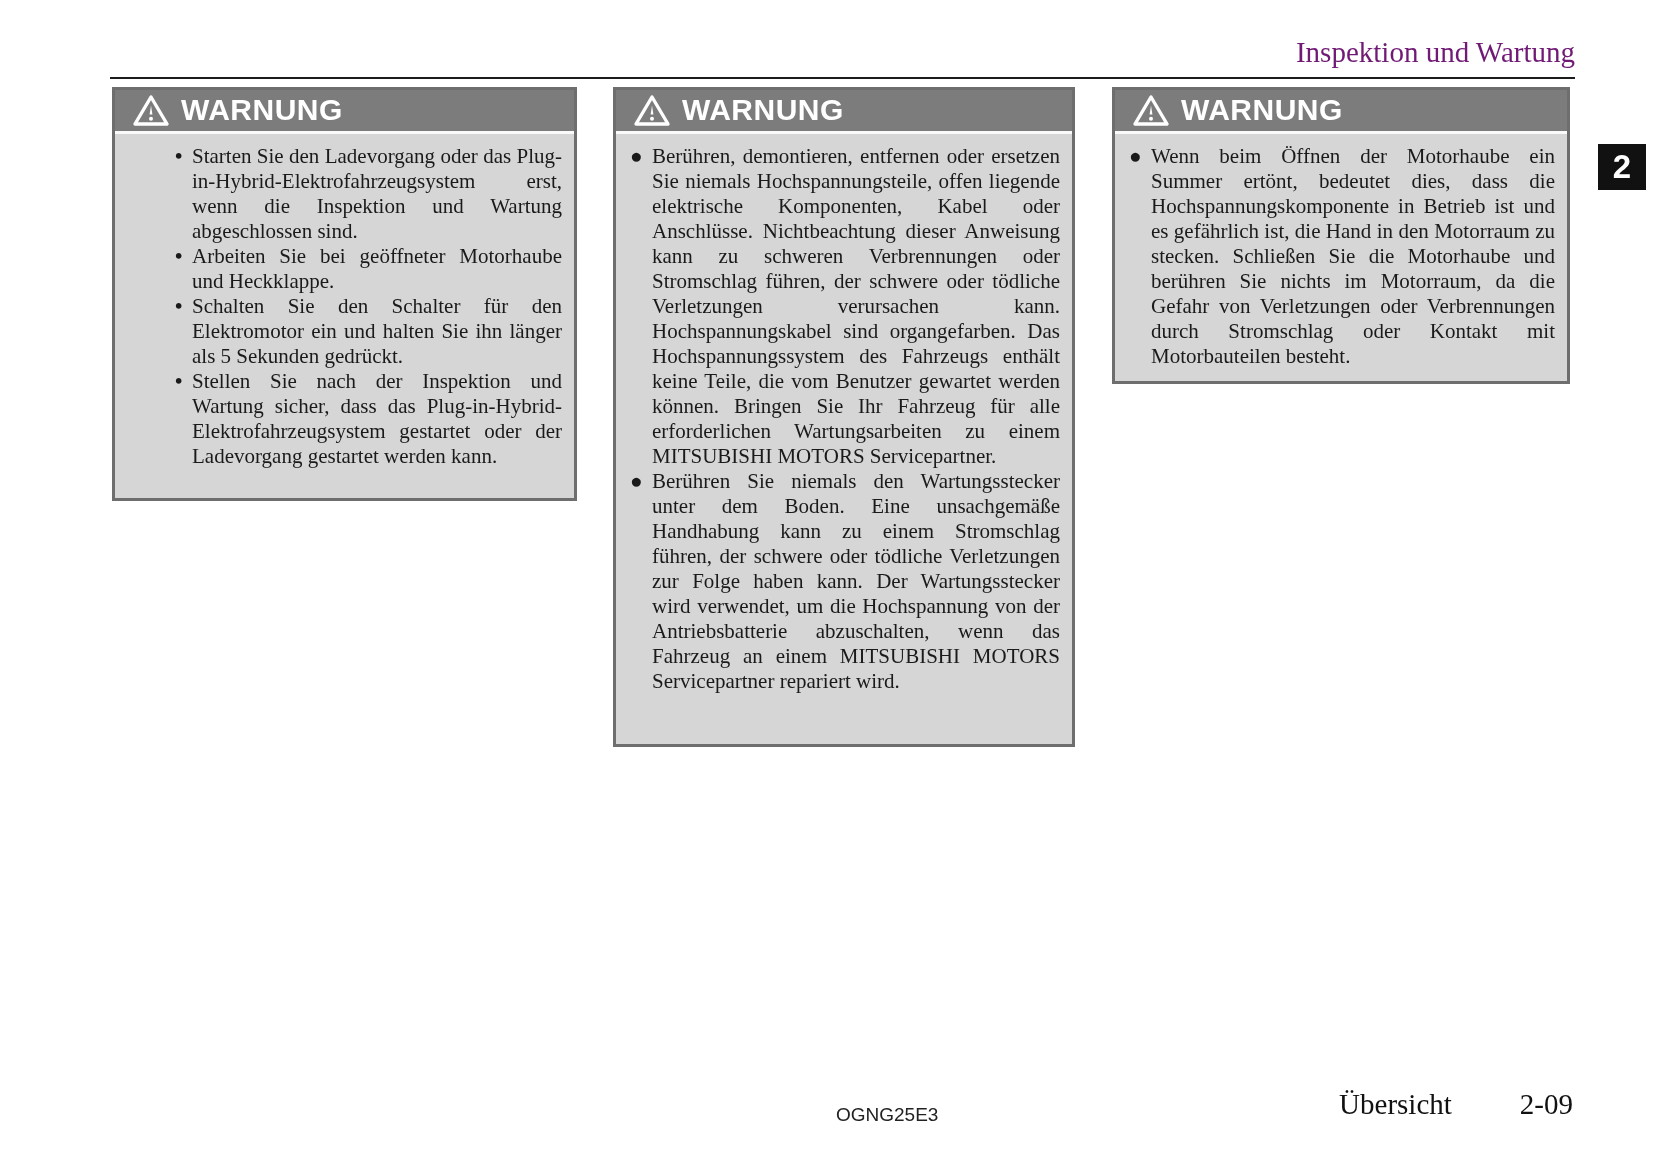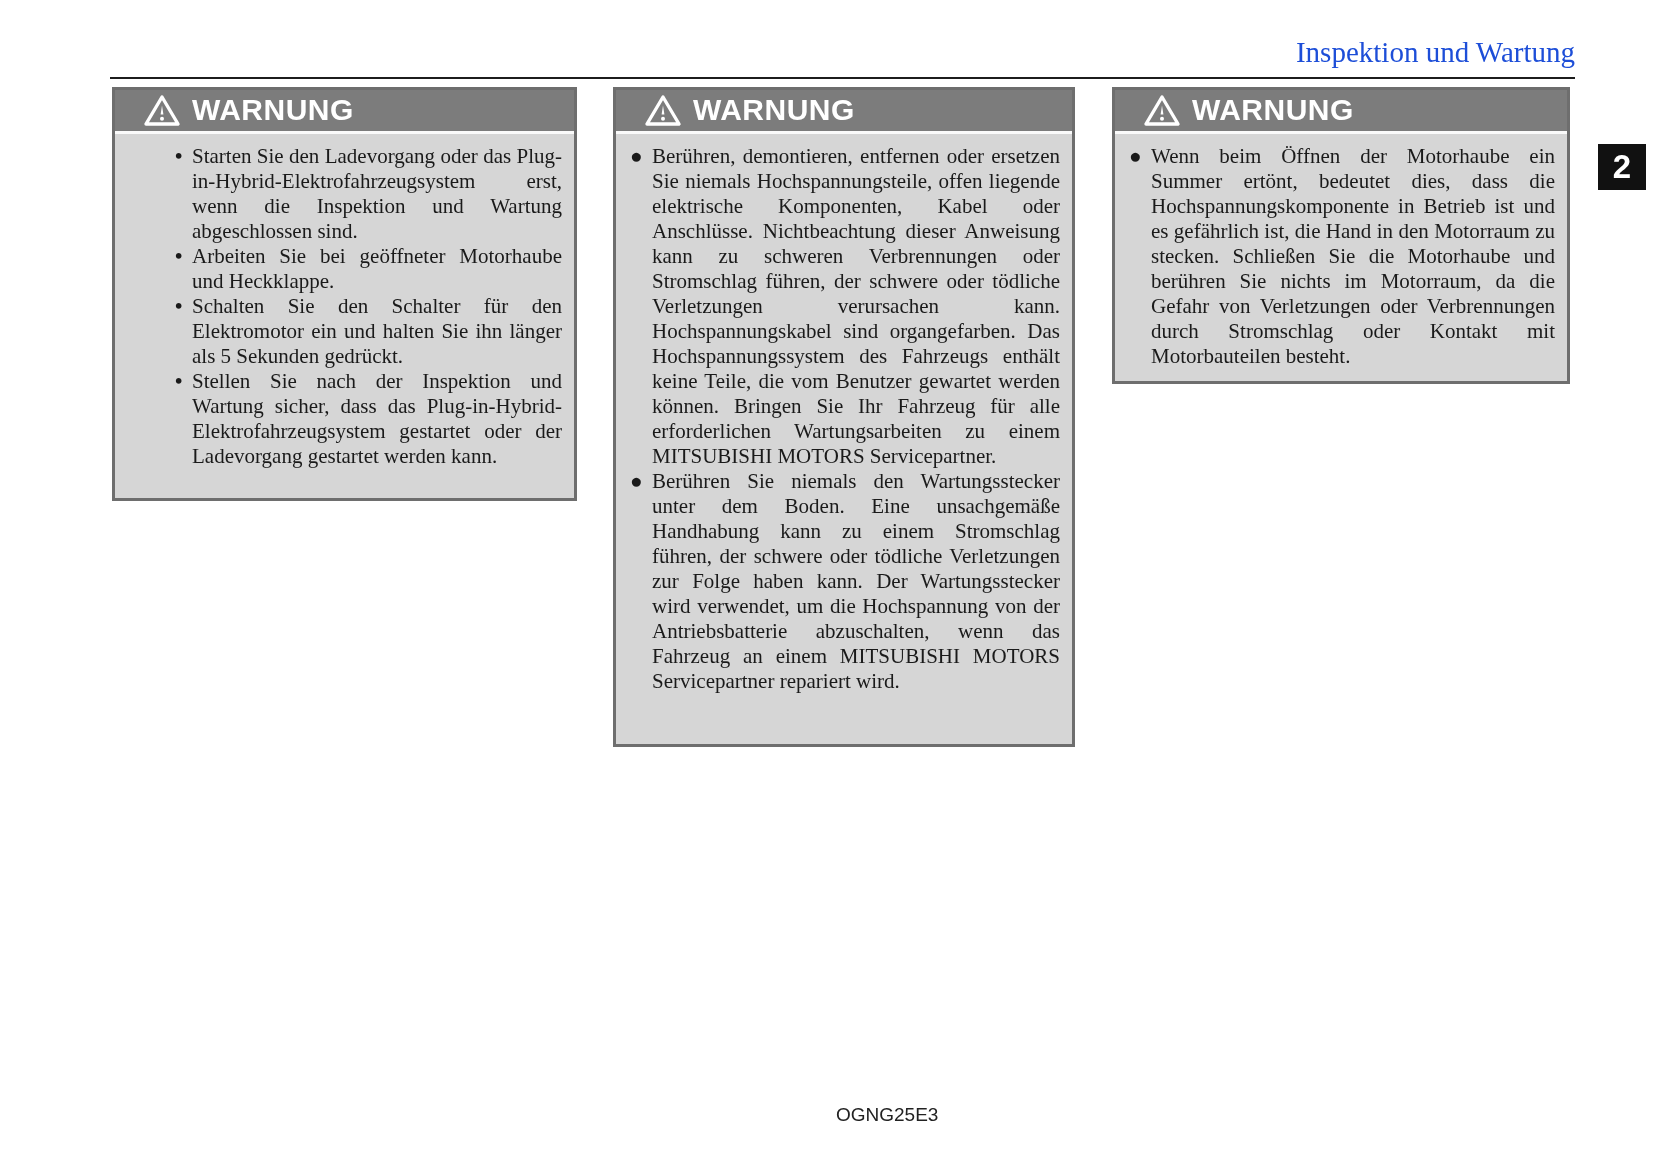--- a/index.html
+++ b/index.html
@@ -4,40 +4,40 @@
 <style>
   html,body { margin:0; padding:0; background:#ffffff; }
   .page {
     position:relative; width:1653px; height:1165px; background:#ffffff;
     font-family:"Liberation Serif", serif; color:#1a1a1a; overflow:hidden;
   }
 
   
   .doc-title {
     position:absolute; top:36px; right:78px;
-    font-size:29px; color:#1d4ed8; white-space:nowrap;
+    font-size:29px; color:#701a75; white-space:nowrap;
   }
   .head-rule {
     position:absolute; left:110px; right:78px; top:77px;
     border-top:2px solid #1c1c1c; height:0;
   }
 
   
   .warnbox {
     position:absolute; top:87px; box-sizing:border-box;
     border:3px solid #6e6e6e; background:#d6d6d6;
   }
   .warnbox.b1 { left:112px;  width:465px; min-height:414px; }
   .warnbox.b2 { left:613px;  width:462px; min-height:660px; }
   .warnbox.b3 { left:1112px; width:458px; min-height:288px; }
 
   .warnhead {
     background:#7c7c7c; border-bottom:3px solid #fafafa;
     height:44px; display:flex; align-items:center;
-    padding-left:28px; gap:11px; box-sizing:border-box;
+    padding-left:17px; gap:11px; box-sizing:border-box;
   }
   .warn-icon { display:flex; align-items:center; }
   .warn-title {
     color:#ffffff; font-family:"Liberation Sans", sans-serif;
     font-weight:bold; font-size:30px; letter-spacing:0.5px; line-height:1;
     padding-bottom:2px;
   }
 
   .warnbody { padding:10px 12px 12px 14px; }
   .warnbox.b1 .warnbody { padding-left:60px; }
@@ -150,14 +150,18 @@
         <div class="warn-item">
           <span class="bullet">●</span>
           <p class="itext">Wenn beim Öffnen der Motorhaube ein Summer ertönt, bedeutet dies, dass die Hochspannungskomponente in Betrieb ist und es gefährlich ist, die Hand in den Motorraum zu stecken. Schließen Sie die Motorhaube und berühren Sie nichts im Motorraum, da die Gefahr von Verletzungen oder Verbrennungen durch Stromschlag oder Kontakt mit Motorbauteilen besteht.</p>
         </div>
       </div>
   </section>
 
   <div class="section-tab">2</div>
 
   <div class="footer-code">OGNG25E3</div>
+  <div class="footer-right">
+    <span>Übersicht</span>
+    <span>2-09</span>
+  </div>
 
 </div>
 
 </body></html>

